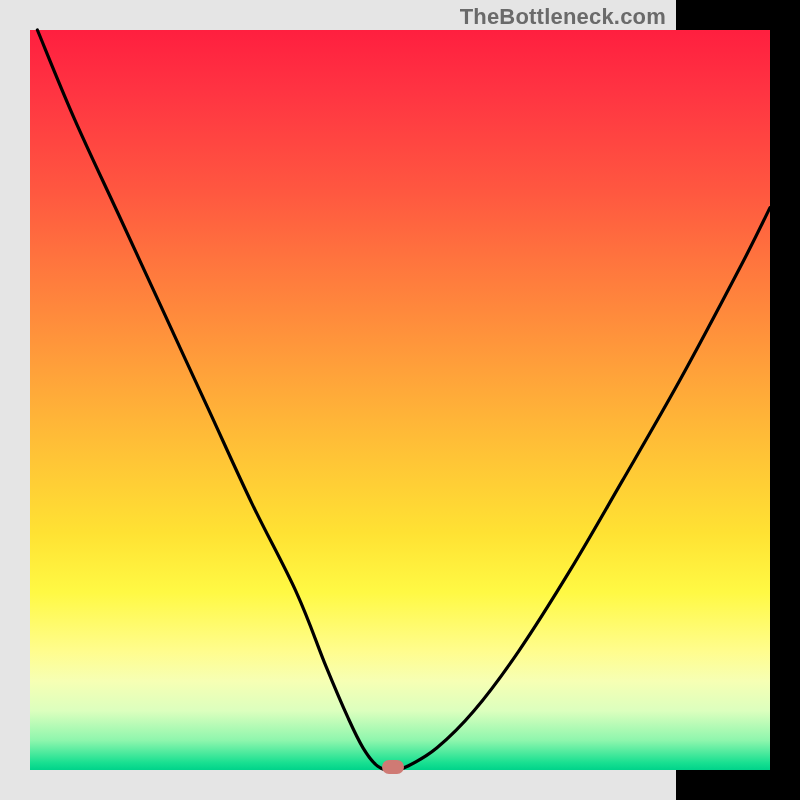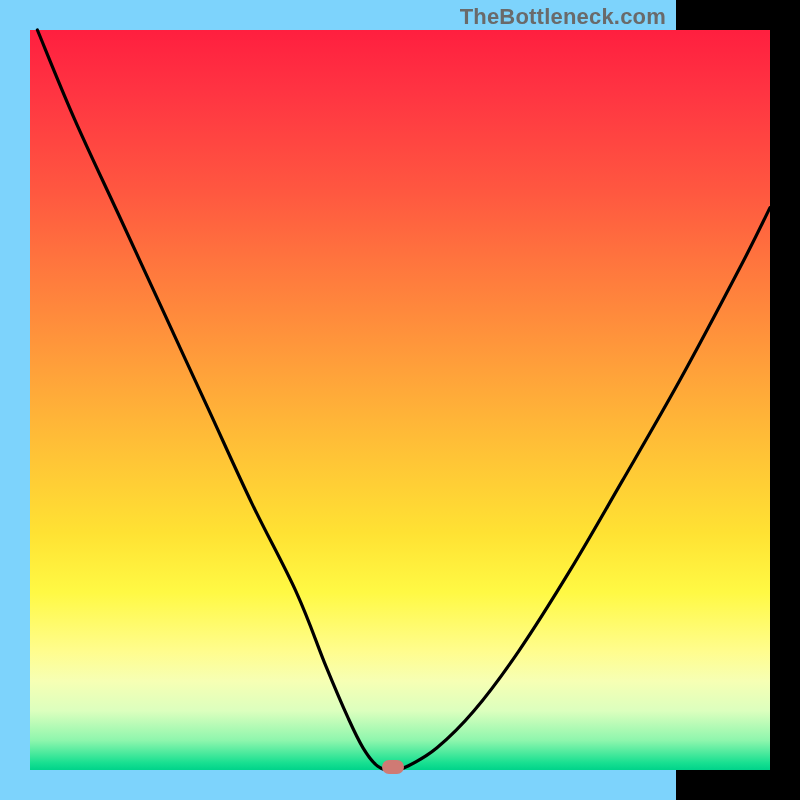--- a/index.html
+++ b/index.html
@@ -8,21 +8,21 @@
     width: 800px;
     height: 800px;
     overflow: hidden;
     background: #000;
     font-family: Arial, Helvetica, sans-serif;
   }
   .frame {
     position: relative;
     width: 676px;
     height: 800px;
-    background: #7dd3fc;
+    background: #e5e5e5;
   }
   .watermark {
     position: absolute;
     top: 4px;
     right: 10px;
     font-size: 22px;
     font-weight: 600;
     color: #6a6a6a;
     letter-spacing: 0.2px;
     z-index: 10;

